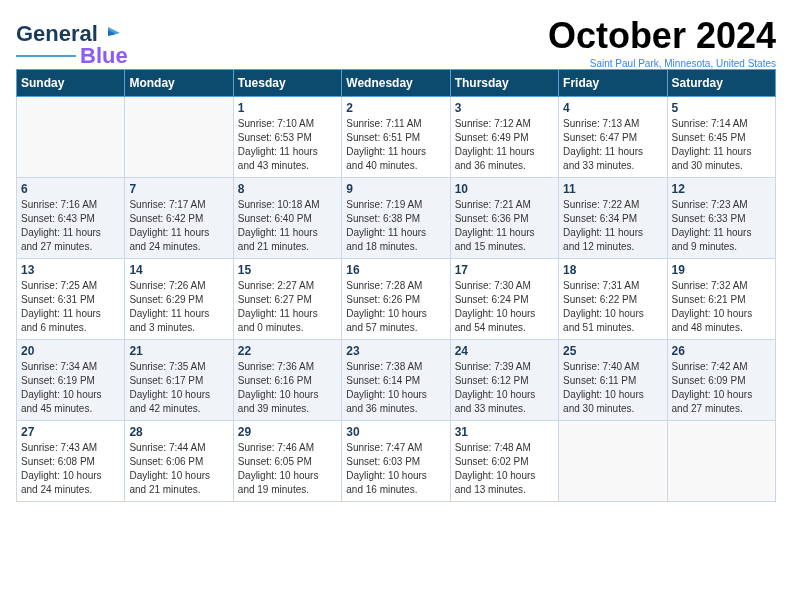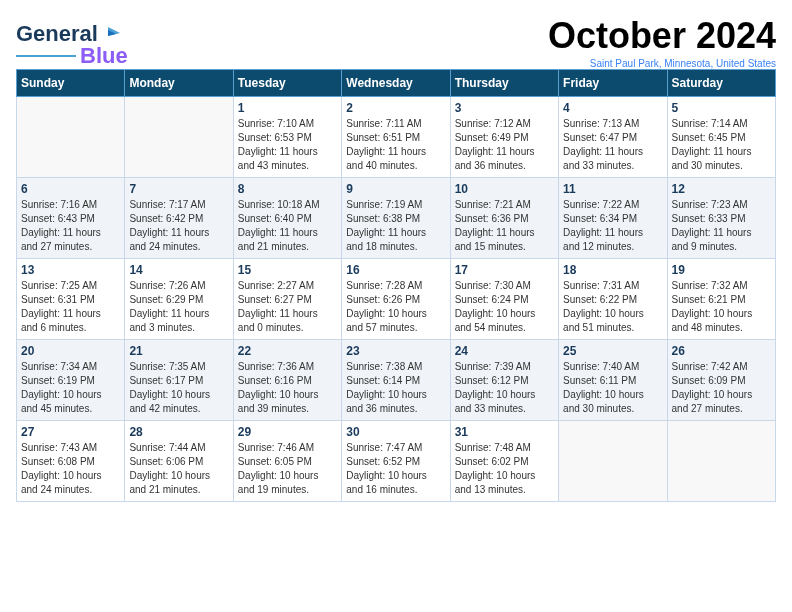--- a/index.html
+++ b/index.html
@@ -329,21 +329,21 @@
         <td>
           <span class="day-num">29</span>
           <div class="day-info" style="white-space: pre-line;">Sunrise: 7:46 AM
 Sunset: 6:05 PM
 Daylight: 10 hours
 and 19 minutes.</div>
         </td>
         <td>
           <span class="day-num">30</span>
           <div class="day-info" style="white-space: pre-line;">Sunrise: 7:47 AM
-Sunset: 6:52 PM
+Sunset: 6:03 PM
 Daylight: 10 hours
 and 16 minutes.</div>
         </td>
         <td>
           <span class="day-num">31</span>
           <div class="day-info" style="white-space: pre-line;">Sunrise: 7:48 AM
 Sunset: 6:02 PM
 Daylight: 10 hours
 and 13 minutes.</div>
         </td>

